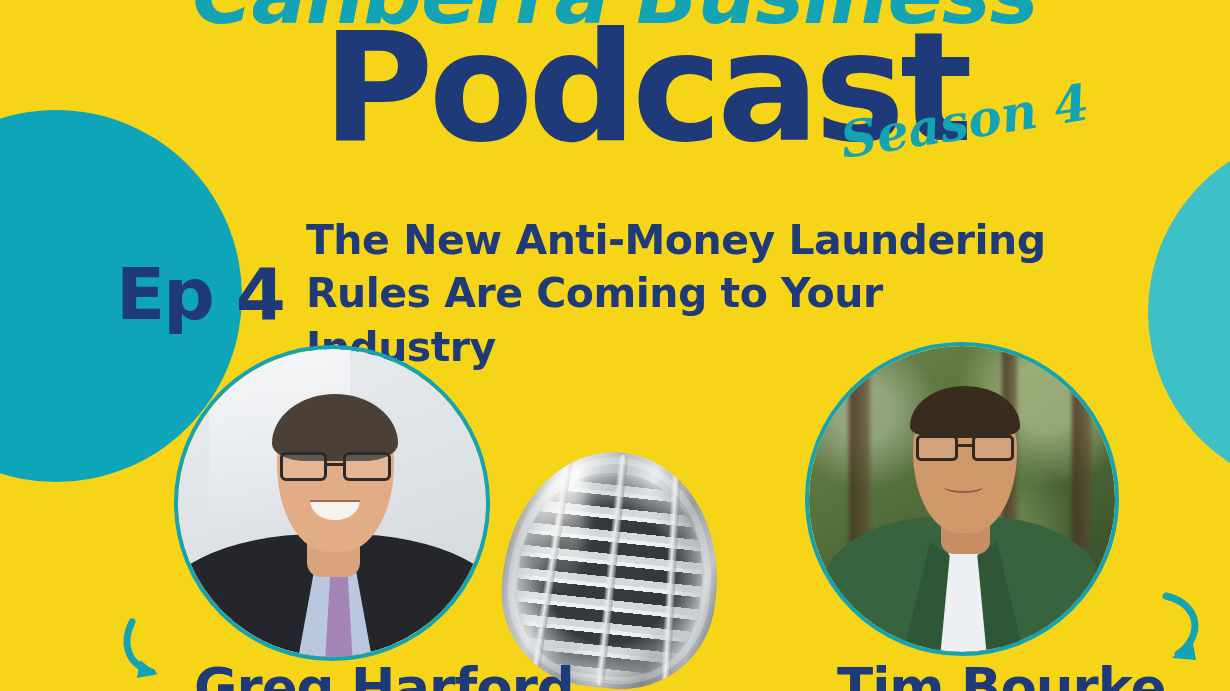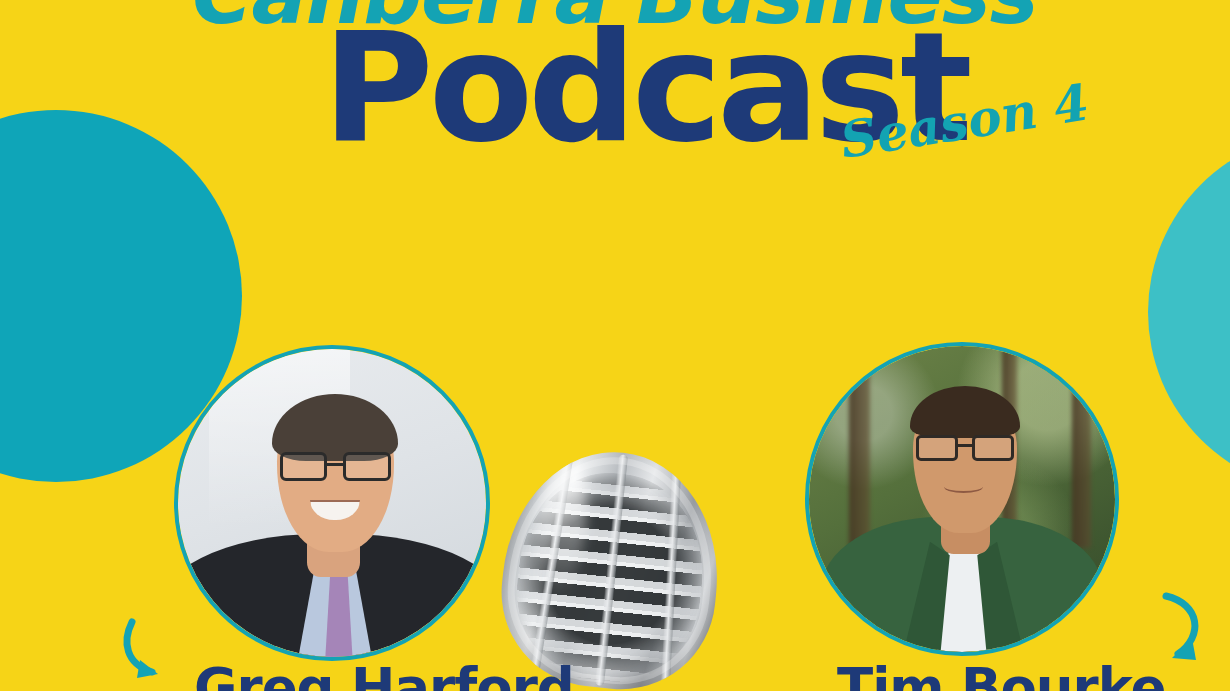--- a/index.html
+++ b/index.html
@@ -404,20 +404,27 @@
 
 <div id="poster">
 
   <div class="deco-circle-left"></div>
   <div class="deco-circle-right"></div>
 
   <div class="show-title">Canberra Business</div>
   <div class="podcast-word">Podcast</div>
   <div class="season-tag">Season 4</div>
 
+  <div class="ep-row">
+    <div class="ep-number">Ep 4</div>
+    <div class="ep-title">
+      <div>The New Anti-Money Laundering</div>
+      <div>Rules Are Coming to Your Industry</div>
+    </div>
+  </div>
 
   <div class="portrait portrait-left">
     <div class="portrait-inner">
       <div class="pl-bg"></div>
       <div class="pl-suit"></div>
       <div class="pl-shirt"></div>
       <div class="pl-tie"></div>
       <div class="pl-neck"></div>
       <div class="pl-head"></div>
       <div class="pl-hair"></div>

